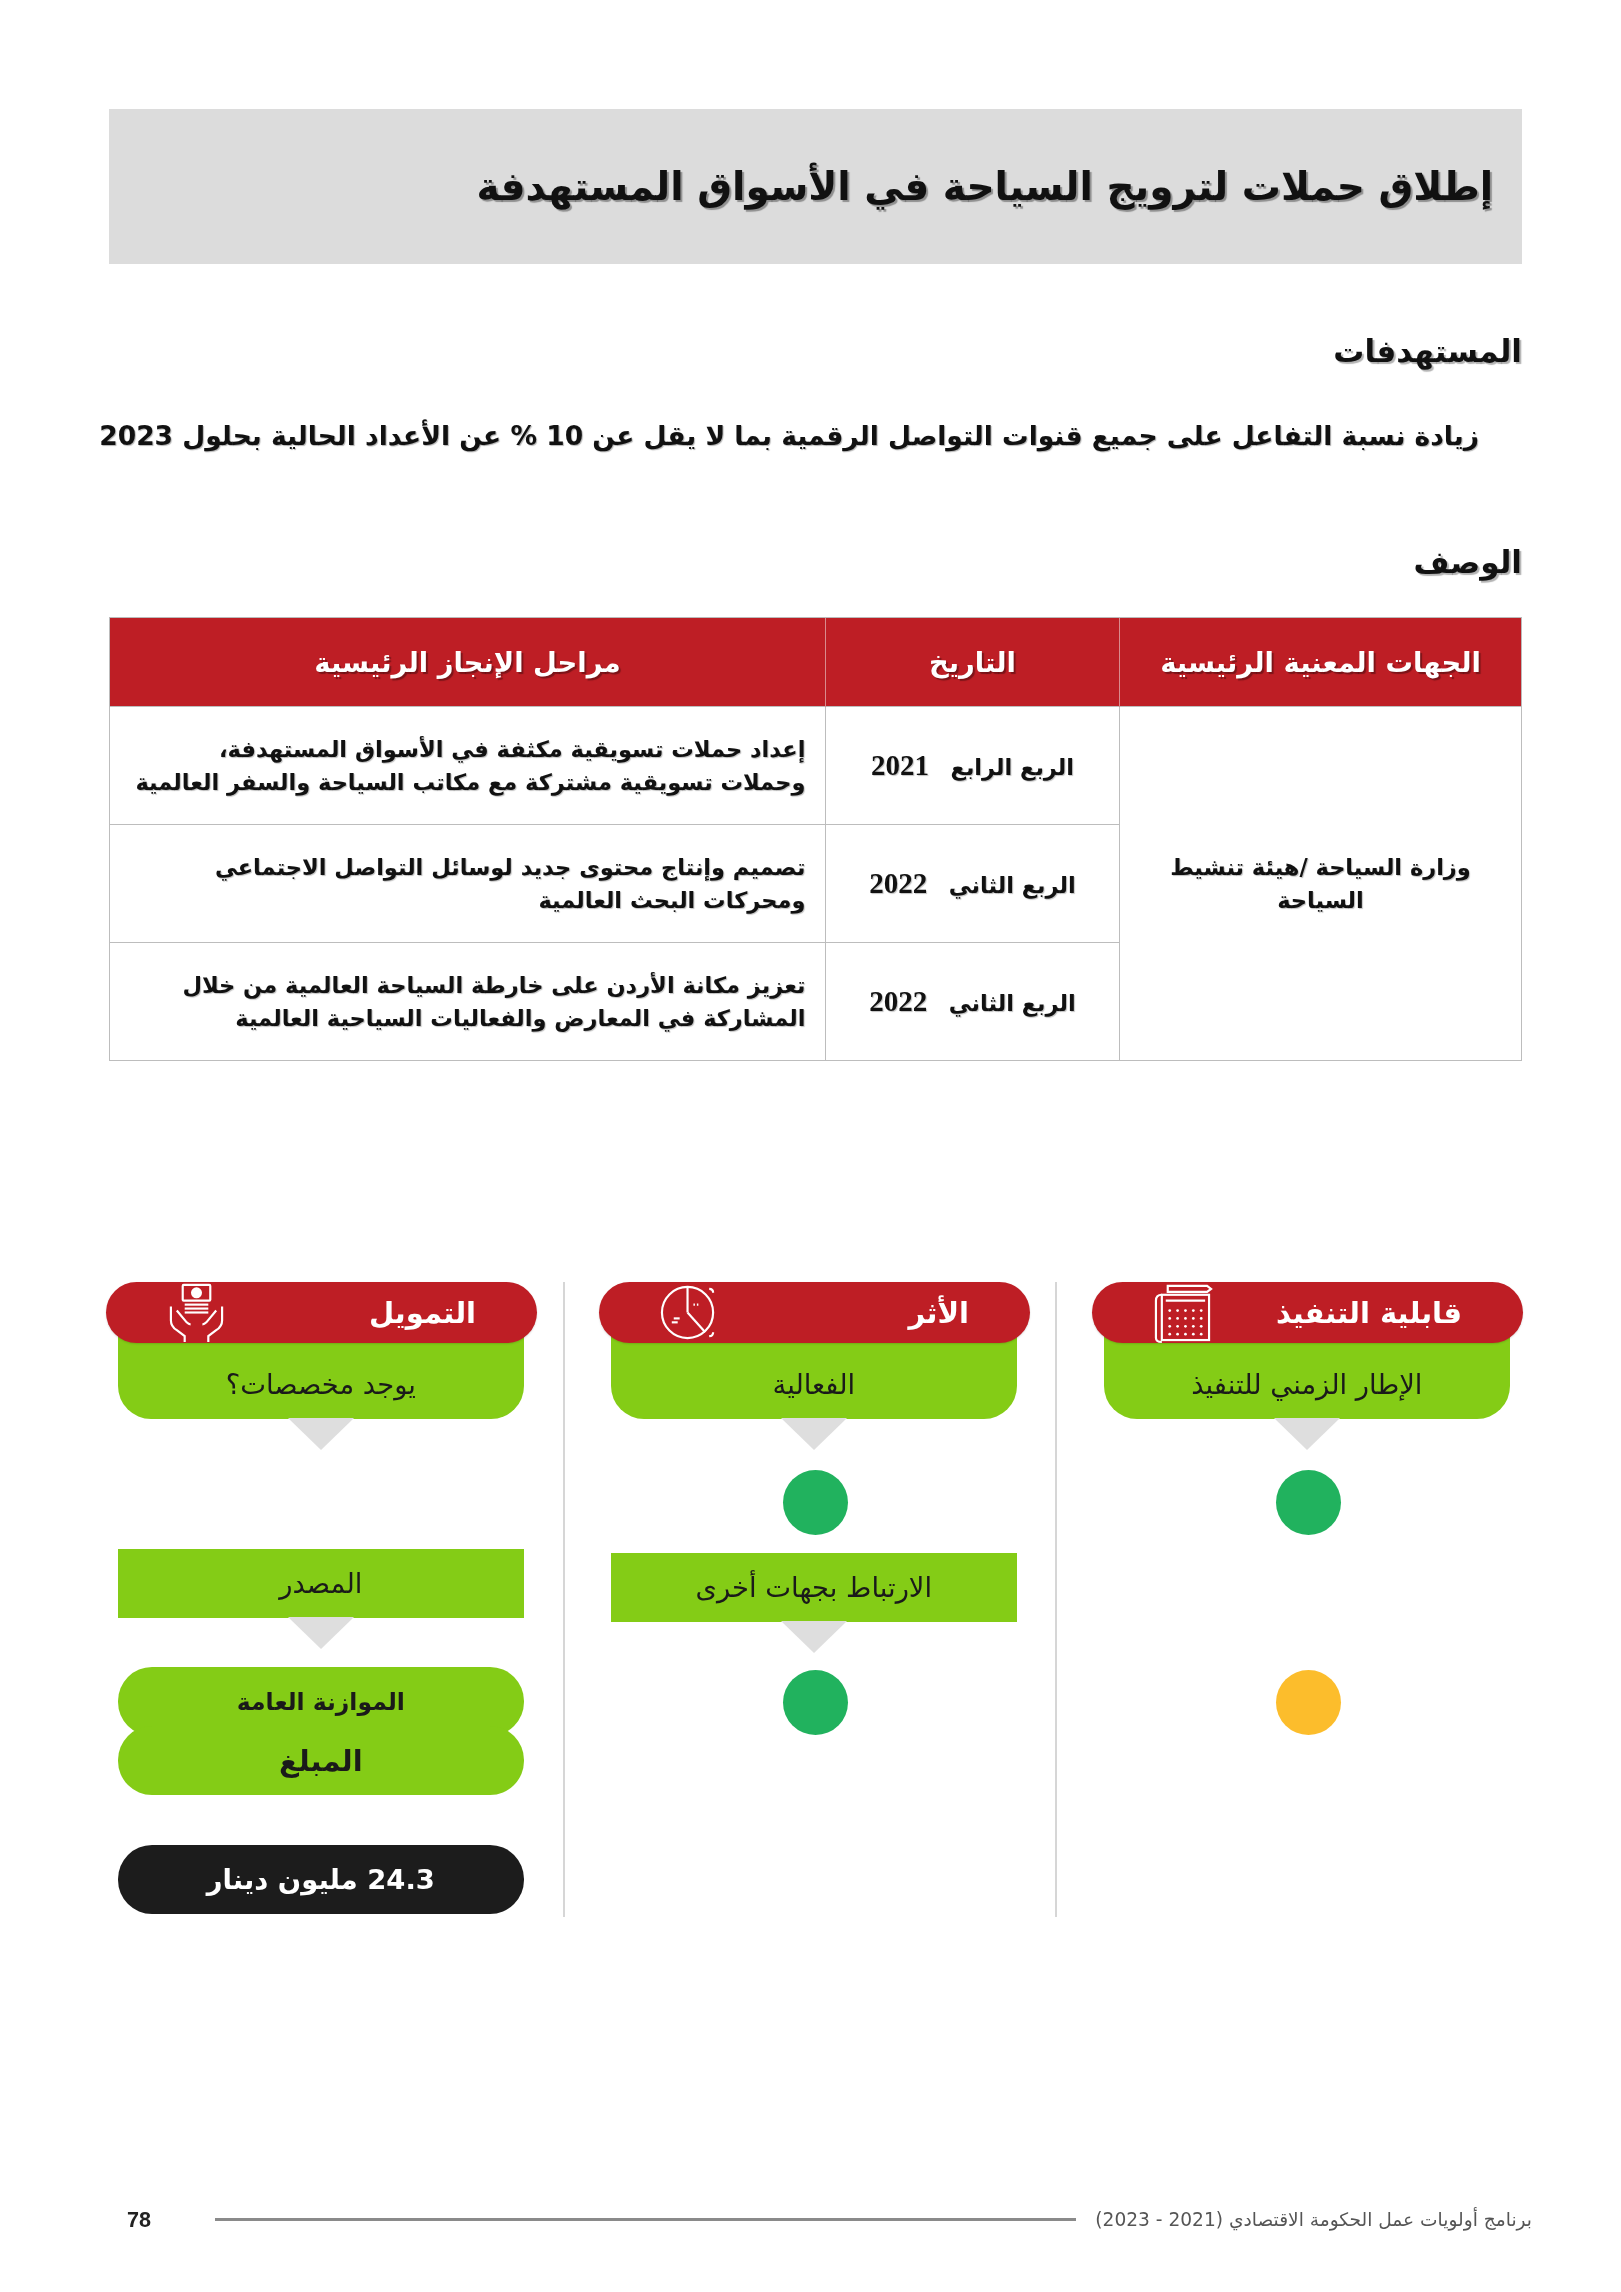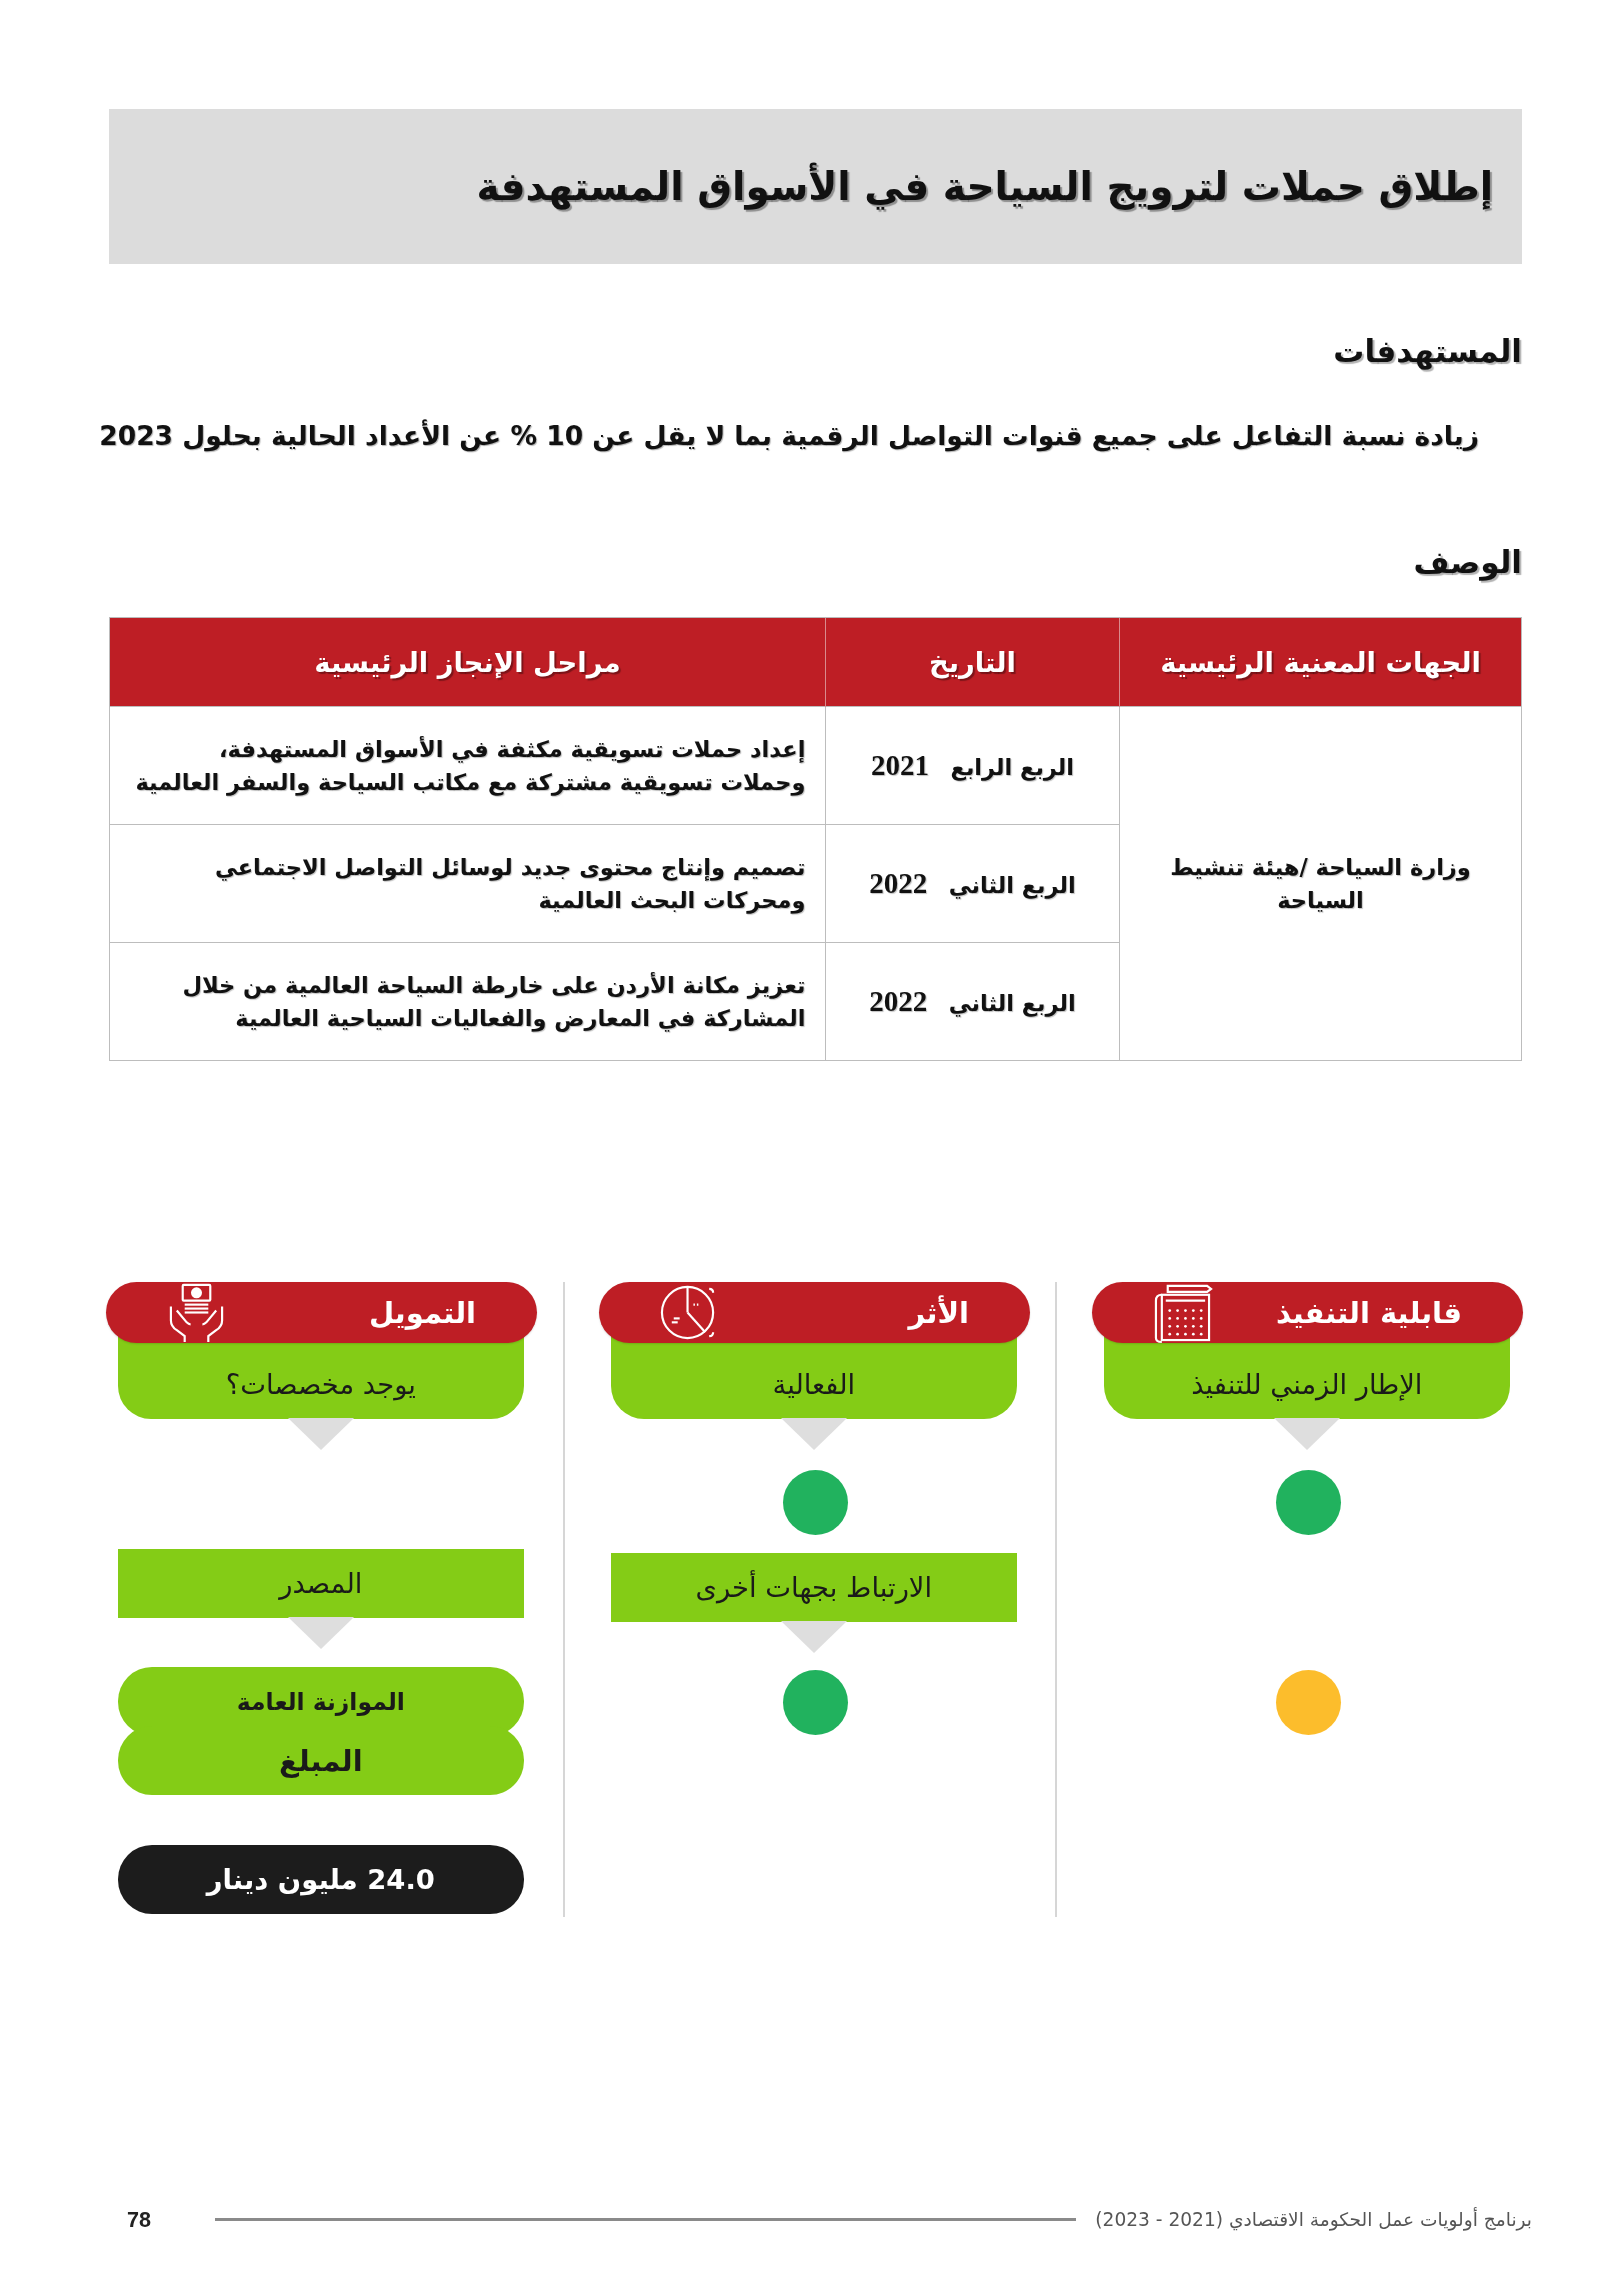--- a/index.html
+++ b/index.html
@@ -267,21 +267,21 @@
     <span>المصدر</span>
     <span class="arrow"></span>
   </div>
   <div class="bubble pill" style="top:385px;">
     <span>الموازنة العامة</span>
   </div>
   <div class="bubble pill" style="top:444px; font-size:29px;">
     <span>المبلغ</span>
   </div>
   <div class="bubble pill dark" style="top:563px;">
-    <span>24.0 مليون دينار</span>
+    <span>24.3 مليون دينار</span>
   </div>
 </div>
 
 <div class="footer">
   <span class="page-number">78</span>
   <span class="footer-line"></span>
   <span class="footer-text">برنامج أولويات عمل الحكومة الاقتصادي (2021 - 2023)</span>
 </div>
 
 

